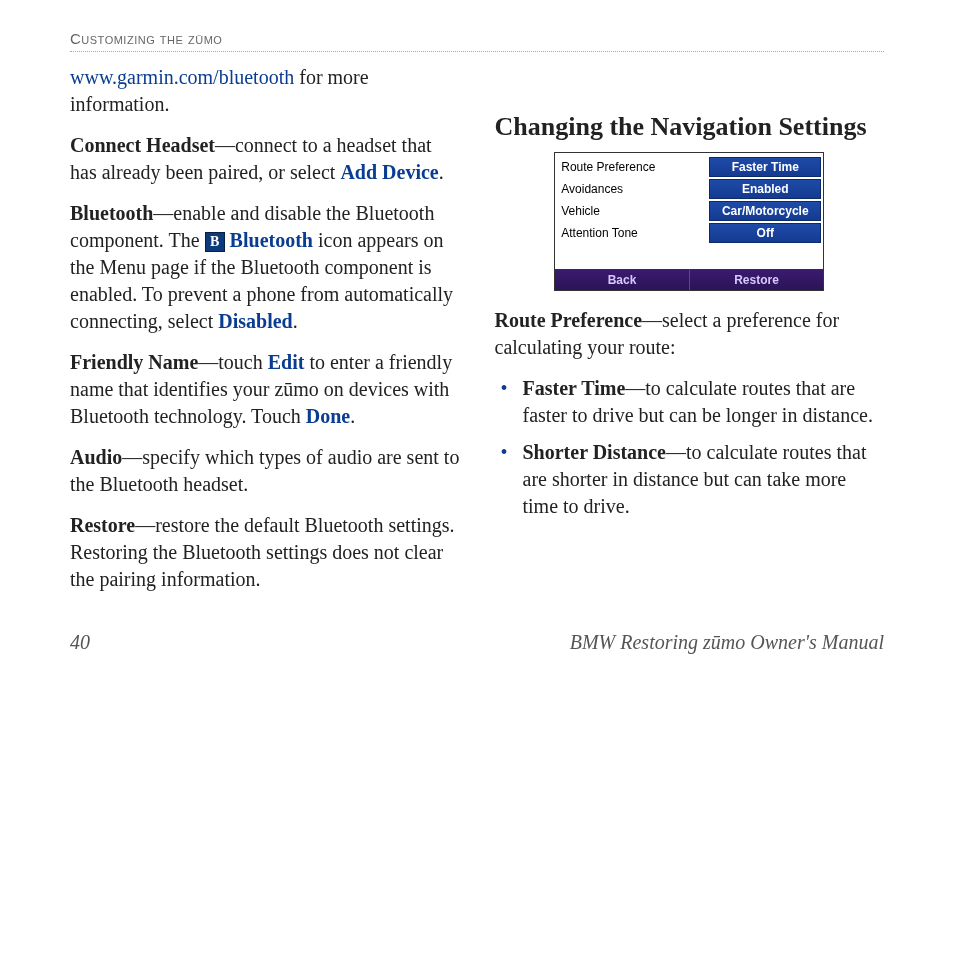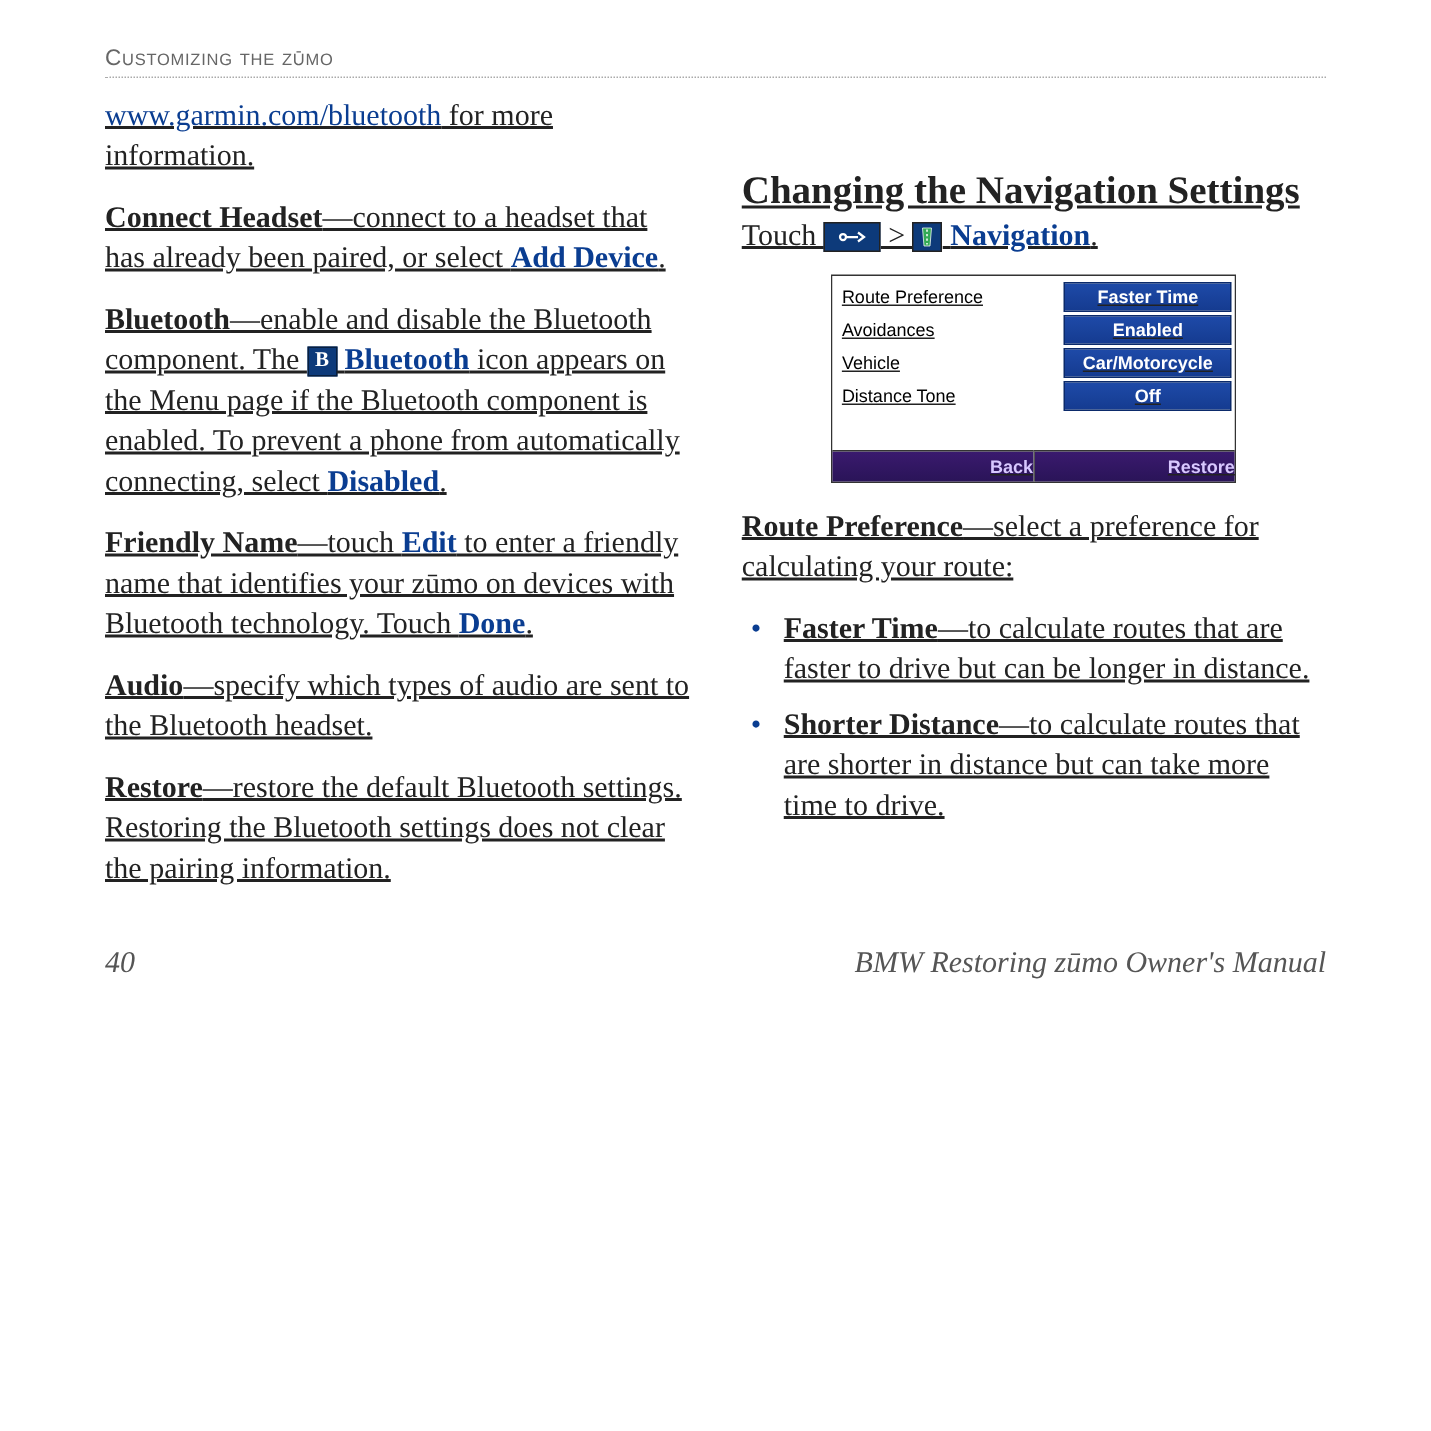--- a/index.html
+++ b/index.html
@@ -3,21 +3,21 @@
 <meta charset="utf-8">
 <style>
   * { box-sizing: border-box; margin: 0; padding: 0; }
   html, body { width: 954px; height: 954px; background: #fff; font-family: "Times New Roman", Times, serif; color: #222; }
   .page { width: 954px; height: 682px; padding: 30px 70px 20px 70px; position: relative; }
   .section-header {
     font-size: 15px; letter-spacing: 0.5px; color: #666; font-variant: small-caps;
     border-bottom: 1px dotted #aaa; padding-bottom: 4px; margin-bottom: 12px;
     font-family: Arial, Helvetica, sans-serif;
   }
-  .columns { display: flex; gap: 35px; text-decoration: underline; }
+  .columns { display: flex; gap: 35px; }
   .col { flex: 1; }
   .col-right { flex: 1; }
   p { font-size: 20px; line-height: 1.35; margin-bottom: 14px; }
   a.link { color: #0a3d91; text-decoration: none; }
   .term { font-weight: bold; }
   .ui-bold { font-weight: bold; color: #0a3d91; }
   h2.heading { font-size: 26px; font-weight: bold; margin-bottom: 4px; line-height: 1.15; margin-top: 48px; }
   .touch-line { font-size: 20px; margin-bottom: 14px; }
   .icon-box {
     display: inline-flex; align-items: center; justify-content: center;
@@ -33,21 +33,21 @@
   .screenshot .body { background: #fff; padding: 2px; }
   .screenshot .row { display: flex; align-items: center; margin: 2px 0; }
   .screenshot .lbl { flex: 1; color: #000; padding-left: 4px; font-size: 12px; }
   .screenshot .btn {
     width: 112px; background: linear-gradient(#1e4aa8,#153b90); color: #fff; font-weight: bold;
     text-align: center; padding: 2px 0; border: 1px solid #0b2a6a; font-size: 12px;
   }
   .screenshot .spacer { height: 22px; }
   .screenshot .footer { display: flex; }
   .screenshot .footer .fbtn {
-    flex: 1; text-align: right; background: linear-gradient(#3a1a6e,#2a1458); color: #d8c8ff;
+    flex: 1; text-align: center; background: linear-gradient(#3a1a6e,#2a1458); color: #d8c8ff;
     padding: 3px 0; border-top: 1px solid #333; font-size: 12px; font-weight: bold;
   }
   .screenshot .footer .fbtn + .fbtn { border-left: 1px solid #555; }
   ul.bullets { list-style: none; padding-left: 0; }
   ul.bullets li { font-size: 20px; line-height: 1.35; margin-bottom: 10px; padding-left: 28px; position: relative; }
   ul.bullets li::before { content: "•"; position: absolute; left: 6px; top: 0; color: #0a3d91; font-size: 20px; }
   .footer-page {
     position: absolute; bottom: 28px; left: 70px; right: 70px;
     display: flex; justify-content: space-between; font-style: italic; color: #555; font-size: 20px;
   }
@@ -86,49 +86,37 @@
       <p>
         <span class="term">Restore</span><span>—restore the default Bluetooth settings. Restoring the Bluetooth settings does not clear the pairing information.</span>
       </p>
 
     </div>
 
     <div class="col-right">
 
       <h2 class="heading">Changing the Navigation Settings</h2>
 
-      <div class="touch-line">
-        <span>Touch </span><span class="icon-box">
-          <svg width="24" height="12" viewBox="0 0 24 12">
-              <path d="M4 6 a2 2 0 1 1 4 0 a2 2 0 1 1 -4 0 M8 6 h8 M16 3 l4 3 l-4 3" stroke="#fff" stroke-width="1.5" fill="none"></path>
-            </svg>
-        </span><span> &gt; </span><span class="icon-box small">
-          <svg width="16" height="16" viewBox="0 0 16 16">
-              <polygon points="6,14 10,14 11,2 5,2" fill="#3a5" stroke="#fff" stroke-width="0.5"></polygon>
-              <line x1="8" y1="3" x2="8" y2="13" stroke="#fff" stroke-dasharray="1.5,1.5" stroke-width="1"></line>
-            </svg>
-        </span> <span class="ui-bold">Navigation</span><span>.</span>
-      </div>
 
       <div class="screenshot">
         <div class="body">
           <div class="row">
             <div class="lbl">Route Preference</div>
             <div class="btn">Faster Time</div>
           </div>
           <div class="row">
             <div class="lbl">Avoidances</div>
             <div class="btn">Enabled</div>
           </div>
           <div class="row">
             <div class="lbl">Vehicle</div>
             <div class="btn">Car/Motorcycle</div>
           </div>
           <div class="row">
-            <div class="lbl">Distance Tone</div>
+            <div class="lbl">Attention Tone</div>
             <div class="btn">Off</div>
           </div>
           <div class="spacer"></div>
         </div>
         <div class="footer">
           <div class="fbtn">Back</div>
           <div class="fbtn">Restore</div>
         </div>
       </div>
 

